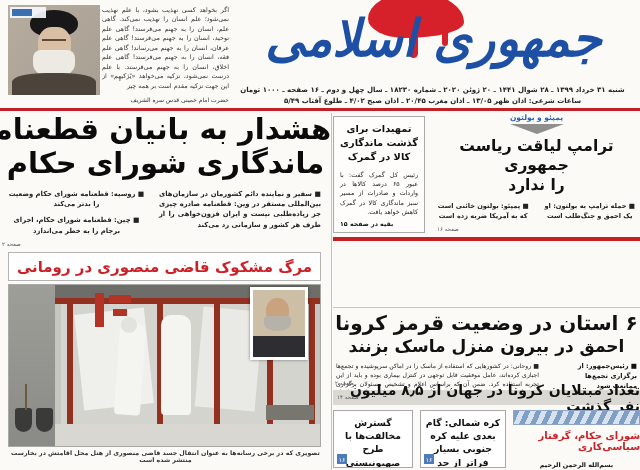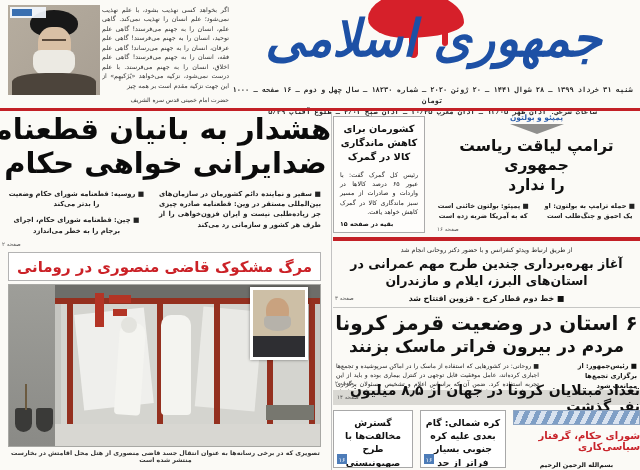--- a/index.html
+++ b/index.html
@@ -19,21 +19,21 @@
 
   #quote-box{left:102px;top:6px;width:127px;height:100px;overflow:hidden;}
   #quote-text{font-size:6.4px;line-height:1.48;text-align:justify;color:#333;}
   .quote-src{font-size:6px;color:#333;margin-top:4px;line-height:1.5;}
 
   #logo-area{left:230px;right:3px;top:0;height:82px;}
   #logo-splash{position:absolute;left:34%;top:-8px;width:96px;height:46px;background:#d6202a;border-radius:48% 52% 62% 38%/58% 66% 34% 42%;}
   .drip1{position:absolute;left:44%;top:32px;width:9px;height:26px;background:#d6202a;border-radius:0 0 8px 8px;}
   .drip2{position:absolute;left:52%;top:30px;width:6px;height:16px;background:#d6202a;border-radius:0 0 6px 6px;}
   #logo-title{position:absolute;left:0;right:0;top:10px;text-align:center;font-size:49px;font-weight:bold;font-style:italic;color:#1d50a5;letter-spacing:-3px;transform:scaleY(1.04);white-space:nowrap;}
-  #datelines{left:228px;right:3px;top:85px;text-align:center;font-size:7px;font-weight:700;color:#222;line-height:1.55;font-family:Liberation Mono, monospace;}
+  #datelines{left:228px;right:3px;top:85px;text-align:center;font-size:7px;font-weight:700;color:#222;line-height:1.55;}
   #rule-top{left:0;right:0;top:108px;height:3px;background:#c32026;}
 
   
   #col-left{left:0;top:113px;width:331px;bottom:0;}
   #v-divider{left:331px;top:113px;bottom:0;width:1px;background:#c2c2c2;}
   #col-right{left:333px;top:113px;width:307px;bottom:0;}
 
   
   #lead-headline{left:0;right:0;top:0;text-align:center;font-weight:800;font-size:29px;line-height:1.16;color:#0b0b0b;white-space:nowrap;}
   #lead-bullets{left:6px;right:10px;top:76px;display:flex;gap:12px;}
@@ -151,21 +151,21 @@
   <div class="abs" id="datelines">
     <div>شنبه ۳۱ خرداد ۱۳۹۹ ـ ۲۸ شوال ۱۴۴۱ ـ ۲۰ ژوئن ۲۰۲۰ ـ شماره ۱۸۲۳۰ ـ سال چهل و دوم ـ ۱۶ صفحه ـ ۱۰۰۰ تومان</div>
     <div>ساعات شرعی: اذان ظهر ۱۳/۰۵ ـ اذان مغرب ۲۰/۴۵ ـ اذان صبح ۴/۰۲ ـ طلوع آفتاب ۵/۴۹</div>
   </div>
 
   <div class="abs" id="rule-top"></div>
 
   <div class="abs" id="col-left">
     <div class="abs" id="lead-headline">
       <div>هشدار به بانیان قطعنامه</div>
-      <div>ضدایرانی خواهی حکام</div>
+      <div>ماندگاری شورای حکام</div>
     </div>
     <div class="abs" id="lead-bullets">
       <div class="lead-b" id="lead-bullet-vienna">■ سفیر و نماینده دائم کشورمان در سازمان‌های بین‌المللی مستقر در وین: قطعنامه صادره چیزی جز زیاده‌طلبی نیست و ایران فزون‌خواهی را از طرف هر کشور و سازمانی رد می‌کند</div>
       <div id="lead-left-stack">
         <div class="lead-b">■ روسیه: قطعنامه شورای حکام وضعیت را بدتر می‌کند</div>
         <div class="lead-b">■ چین: قطعنامه شورای حکام، اجرای برجام را به خطر می‌اندازد</div>
       </div>
     </div>
     <div class="abs" id="lead-page">صفحه ۲</div>
 
@@ -205,52 +205,46 @@
       </span>
     </div>
     <div class="abs" id="photo-caption">تصویری که در برخی رسانه‌ها به عنوان انتقال جسد قاضی منصوری از هتل محل اقامتش در بخارست منتشر شده است</div>
   </div>
 
   <div class="abs" id="v-divider"></div>
 
   <div class="abs" id="col-right">
 
     <div class="abs" id="customs-box">
-      <div id="customs-title">کشورمان برای کاهش ماندگاری کالا در گمرک</div>
+      <div id="customs-title">تمهیدات برای گذشت ماندگاری کالا در گمرک</div>
       <div id="customs-body">رئیس کل گمرک گفت: با عبور ۶۵ درصد کالاها در واردات و صادرات از مسیر سبز ماندگاری کالا در گمرک کاهش خواهد یافت.</div>
       <div id="customs-more">بقیه در صفحه ۱۵</div>
     </div>
 
     <div class="abs" id="trump-sec">
       <div id="trump-kicker">پمپئو و بولتون</div>
       <div id="trump-arrow"></div>
       <div id="trump-headline">
         <div>ترامپ لیاقت ریاست جمهوری</div>
         <div>را ندارد</div>
       </div>
       <div id="trump-bullets">
         <div class="trump-b">■ حمله ترامپ به بولتون: او یک احمق و جنگ‌طلب است</div>
         <div class="trump-b">■ پمپئو: بولتون خائنی است که به آمریکا ضربه زده است</div>
       </div>
       <div id="trump-page">صفحه ۱۶</div>
     </div>
 
     <div class="abs" id="rule-mid"></div>
 
-    <div class="abs" id="projects-sec">
-      <div id="projects-kicker">از طریق ارتباط ویدئو کنفرانس و با حضور دکتر روحانی انجام شد</div>
-      <div id="projects-headline">آغاز بهره‌برداری چندین طرح مهم عمرانی در استان‌های البرز، ایلام و مازندران</div>
-      <div id="projects-bullet">■ خط دوم قطار کرج - قزوین افتتاح شد</div>
-      <div id="projects-page">صفحه ۳</div>
-    </div>
     <div class="abs" id="gray-divider"></div>
 
     <div class="abs" id="corona-sec">
       <div id="corona-h1">۶ استان در وضعیت قرمز کرونا</div>
-      <div id="corona-h2">مردم در بیرون فراتر ماسک بزنند</div>
+      <div id="corona-h2">احمق در بیرون منزل ماسک بزنند</div>
       <div id="corona-bullets">
         <div id="corona-b-short">■ رئیس‌جمهور: از برگزاری تجمع‌ها ممانعت شود</div>
         <div id="corona-b-long">■ روحانی: در کشورهایی که استفاده از ماسک را در اماکن سرپوشیده و تجمع‌ها اجباری کرده‌اند، عامل موفقیت قابل توجهی در کنترل بیماری بوده و باید از این تجربه استفاده کرد. ضمن آن که براساس اعلام و تشخیص مسئولان برگزاری تجمع‌ها مهم‌ترین عوامل شیوع بیماری شناخته شده که می‌بایست از این اقدام ممانعت شود</div>
       </div>
       <div id="corona-page">صفحه ۲</div>
     </div>
 
     <div class="abs" id="corona-bar">
       <span id="corona-bar-text">تعداد مبتلایان کرونا در جهان از ۸٫۵ میلیون نفر گذشت</span>
     </div>

